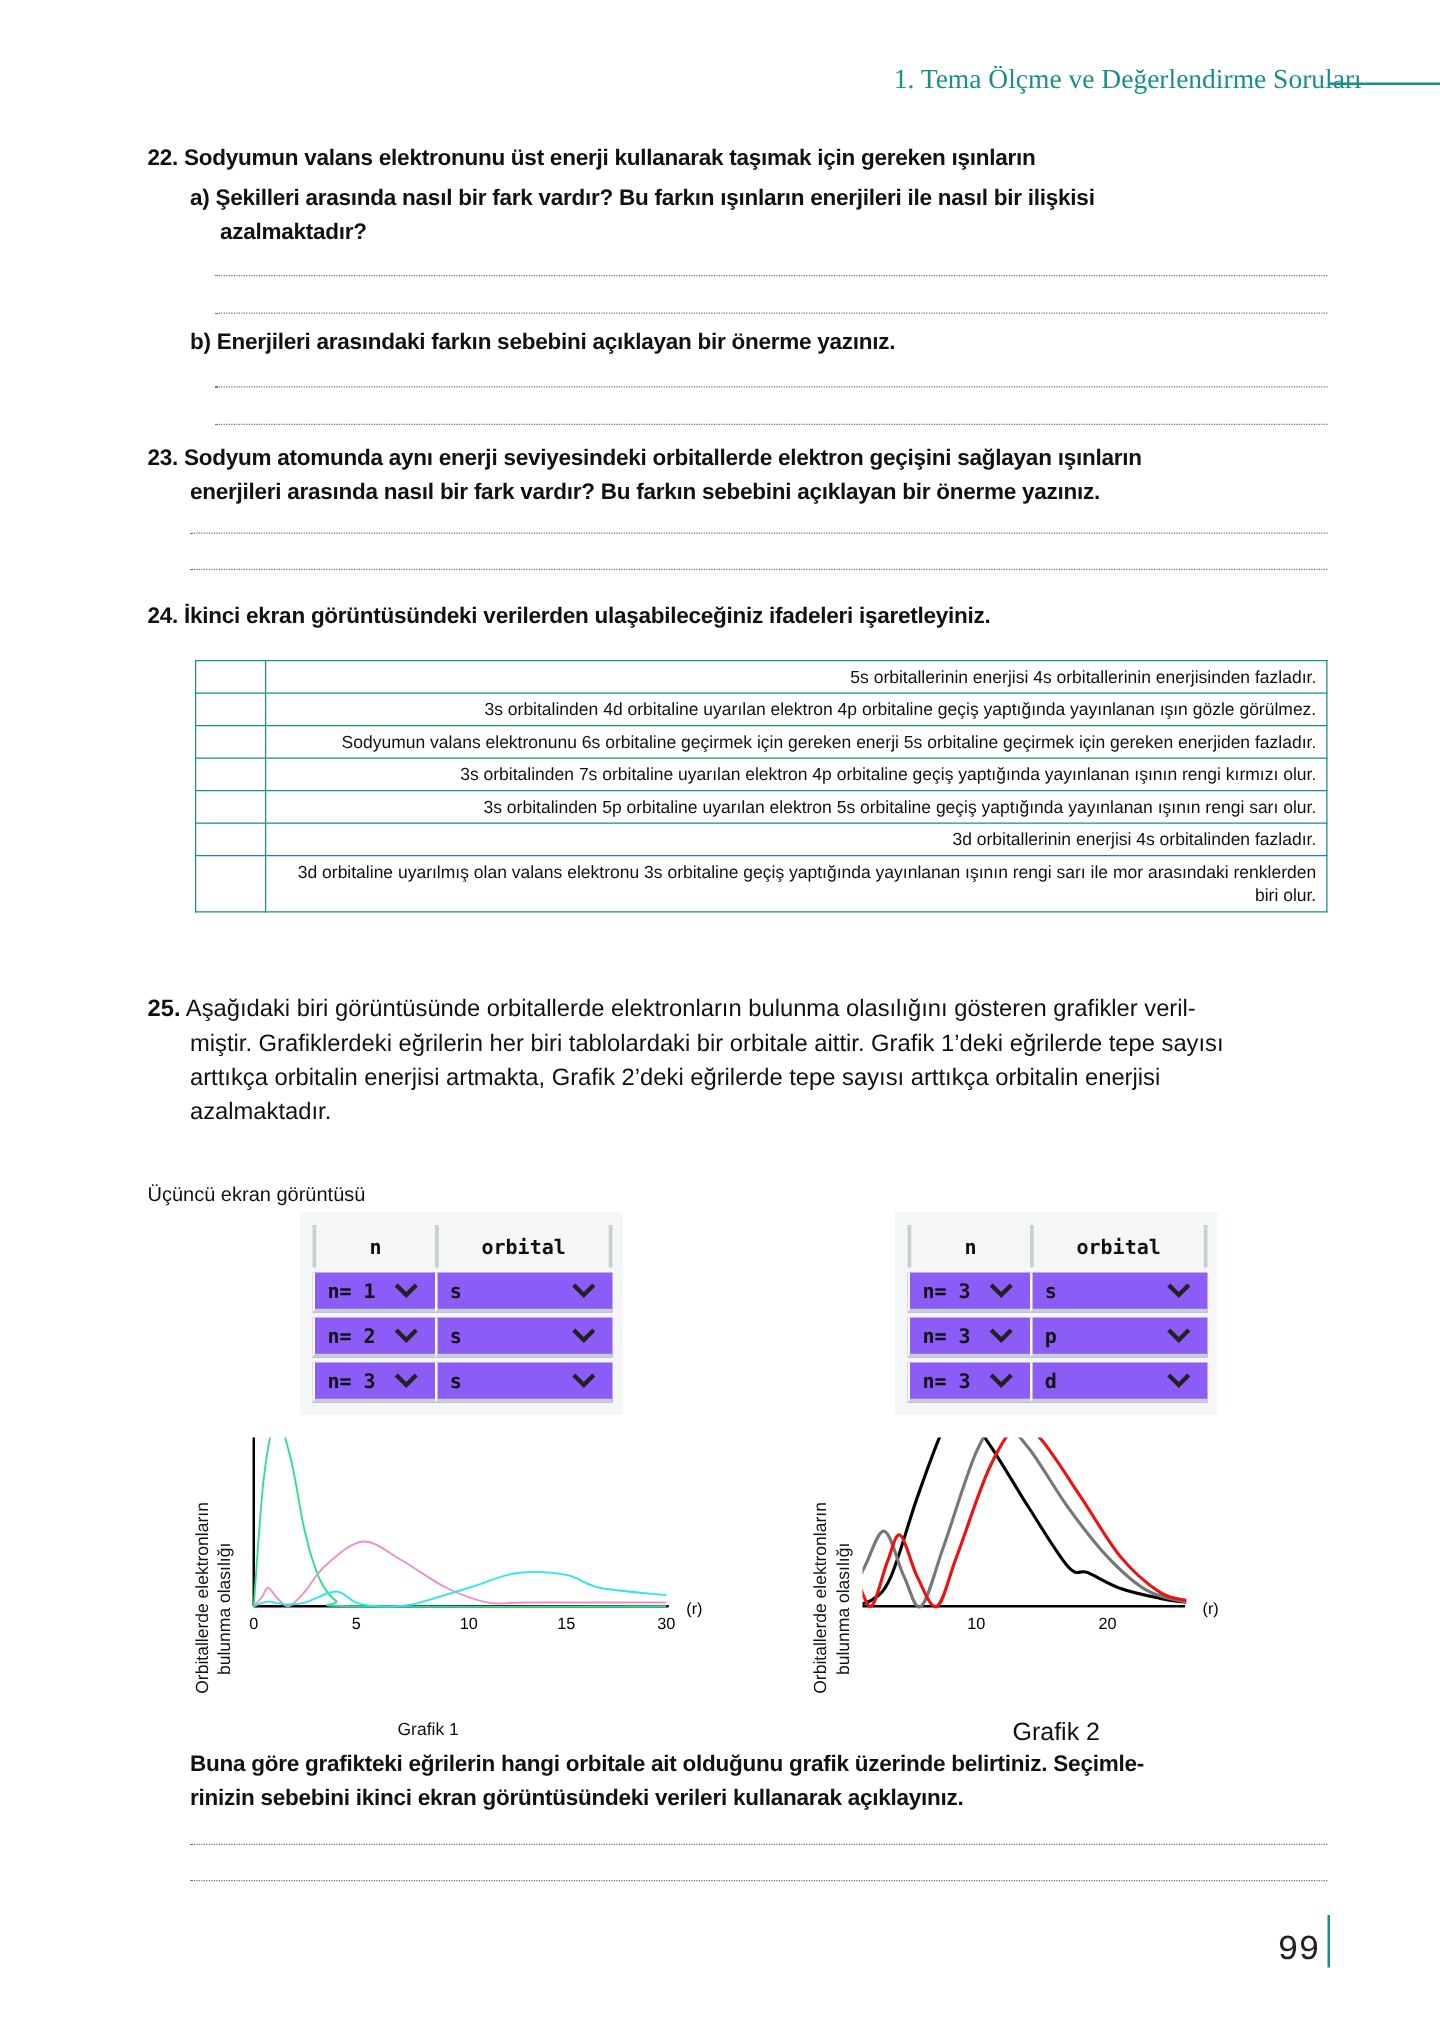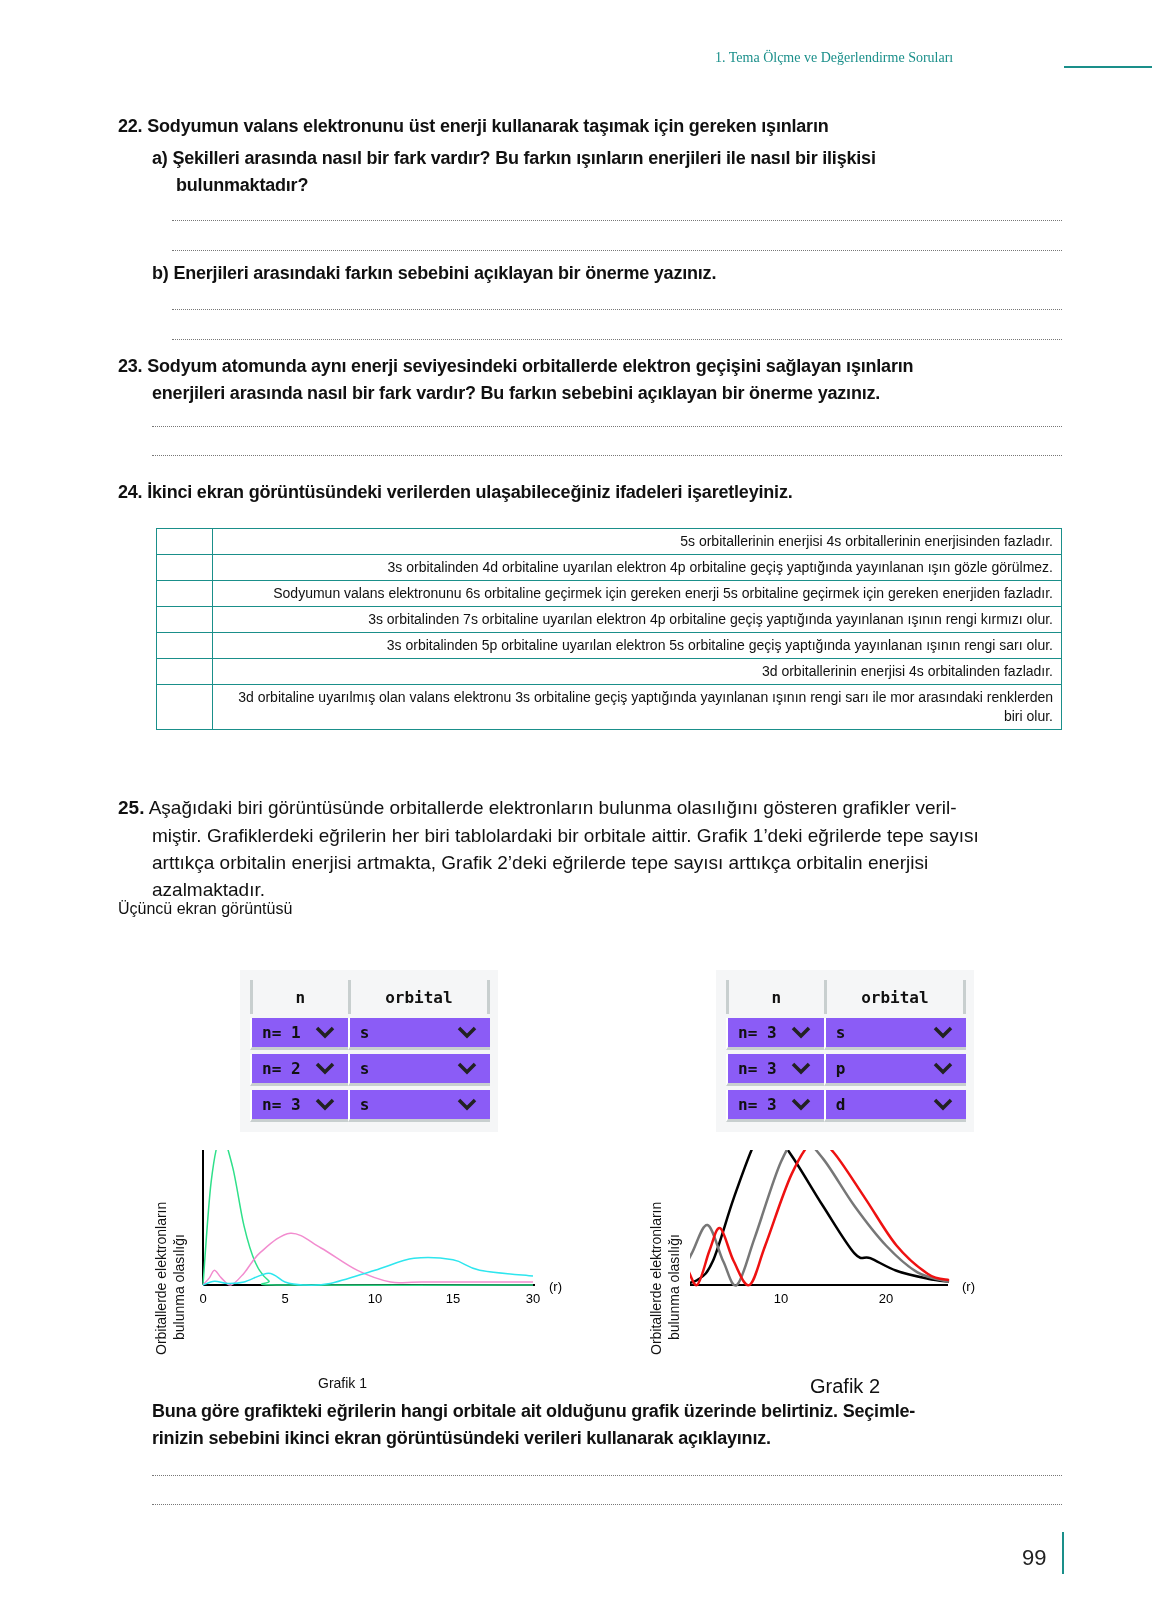--- a/index.html
+++ b/index.html
@@ -1,49 +1,49 @@
 <!DOCTYPE html>
 <html><head>
 <meta charset="utf-8">
 <style>
   * { box-sizing: border-box; margin: 0; padding: 0; }
   body { width: 1152px; height: 1624px; background: #fff; position: relative; font-family: "Liberation Sans", sans-serif; color: #111; overflow: hidden; }
   .abs { position: absolute; }
-  .header-title { left: 715px; top: 50px; font-family: "Liberation Serif", serif; font-size: 14px; color: #1a8f8a; white-space: nowrap; }
+  .header-title { left: 715px; top: 50px; font-family: "Liberation Serif", serif; font-size: 22px; color: #1a8f8a; white-space: nowrap; }
   .header-rule { left: 1064px; top: 66px; width: 88px; height: 2px; background: #1a8f8a; }
   .q { font-weight: bold; font-size: 18px; line-height: 27px; letter-spacing: -0.2px; }
   .qnum { font-weight: bold; }
   .dots { height: 0; border-top: 1px dotted #777; }
   .tbl { left: 156px; top: 528px; width: 906px; border: 1.5px solid #1a8f8a; border-collapse: collapse; font-size: 14px; text-align: right; }
   .tbl td { border: 1.5px solid #1a8f8a; padding: 3px 8px; vertical-align: top; line-height: 19px; }
   .tbl td.chk { width: 56px; }
   .q25 { font-size: 19px; line-height: 28px; }
   .caption { font-size: 16px; }
   .screen { background: #f5f6f7; }
   .grid-tbl { border-collapse: separate; border-spacing: 0 4px; font-family: "DejaVu Sans Mono", monospace; font-weight: bold; font-size: 16px; }
   .hdr-cell { text-align: center; height: 34px; border-left: 3px solid #c8cfcf; }
   .sel-cell { background: #8b5cf6; height: 32px; border-left: 2px solid #fff; border-bottom: 3px solid #c8cfcf; padding-left: 10px; position: relative; }
   .chev { position: absolute; right: 12px; top: 5px; width: 22px; height: 20px; }
   .ylabel { font-size: 14px; transform: rotate(-90deg); transform-origin: left top; white-space: nowrap; line-height: 17px; }
   .tick { font-size: 13px; }
-  .page-num { left: 1022px; top: 1545px; font-family: Liberation Sans, sans-serif; font-size: 22px; color: #222; }
+  .page-num { left: 1022px; top: 1545px; font-family: Liberation Mono, monospace; font-size: 28px; color: #222; }
   .page-rule { left: 1062px; top: 1532px; width: 2px; height: 42px; background: #1a8f8a; }
 </style>
 </head>
 <body>
 
 <div class="abs header-title">1. Tema Ölçme ve Değerlendirme Soruları</div>
 <div class="abs header-rule"></div>
 
 <div class="abs q" style="left:118px;top:113px;">
   <span class="qnum">22.</span>
   <span>Sodyumun valans elektronunu üst enerji kullanarak taşımak için gereken ışınların</span>
 </div>
 <div class="abs q" style="left:152px;top:145px;">a) Şekilleri arasında nasıl bir fark vardır? Bu farkın ışınların enerjileri ile nasıl bir ilişkisi</div>
-<div class="abs q" style="left:176px;top:172px;">bulunmaktadır?</div>
+<div class="abs q" style="left:176px;top:172px;">azalmaktadır?</div>
 <div class="abs dots" style="left:172px;top:220px;width:890px;"></div>
 <div class="abs dots" style="left:172px;top:250px;width:890px;"></div>
 <div class="abs q" style="left:152px;top:260px;">b) Enerjileri arasındaki farkın sebebini açıklayan bir önerme yazınız.</div>
 <div class="abs dots" style="left:172px;top:309px;width:890px;"></div>
 <div class="abs dots" style="left:172px;top:339px;width:890px;"></div>
 
 <div class="abs q" style="left:118px;top:353px;">
   <span class="qnum">23.</span>
   <span>Sodyum atomunda aynı enerji seviyesindeki orbitallerde elektron geçişini sağlayan ışınların</span>
 </div>
@@ -88,21 +88,21 @@
 </tbody>
   </table>
 
 <div class="abs q25" style="left:118px;top:794px;">
   <span class="qnum">25.</span>
   <span>Aşağıdaki biri görüntüsünde orbitallerde elektronların bulunma olasılığını gösteren grafikler veril-</span>
 </div>
 <div class="abs q25" style="left:152px;top:822px;">miştir. Grafiklerdeki eğrilerin her biri tablolardaki bir orbitale aittir. Grafik 1’deki eğrilerde tepe sayısı</div>
 <div class="abs q25" style="left:152px;top:849px;">arttıkça orbitalin enerjisi artmakta, Grafik 2’deki eğrilerde tepe sayısı arttıkça orbitalin enerjisi</div>
 <div class="abs q25" style="left:152px;top:876px;">azalmaktadır.</div>
-<div class="abs caption" style="left:118px;top:900px;">Üçüncü ekran görüntüsü</div>
+<div class="abs caption" style="left:118px;top:948px;">Üçüncü ekran görüntüsü</div>
 
 <div class="abs screen" style="left:240px;top:970px;width:258px;height:162px;">
   <table class="grid-tbl" style="margin:6px 0 0 10px;width:240px;">
     <tbody>
         <tr>
       <td class="hdr-cell">n</td>
       <td class="hdr-cell" style="border-right:3px solid #c8cfcf;">orbital</td>
     </tr>
     <tr>
       <td class="sel-cell"><span>n= 1</span><svg class="chev" viewBox="0 0 22 20">

